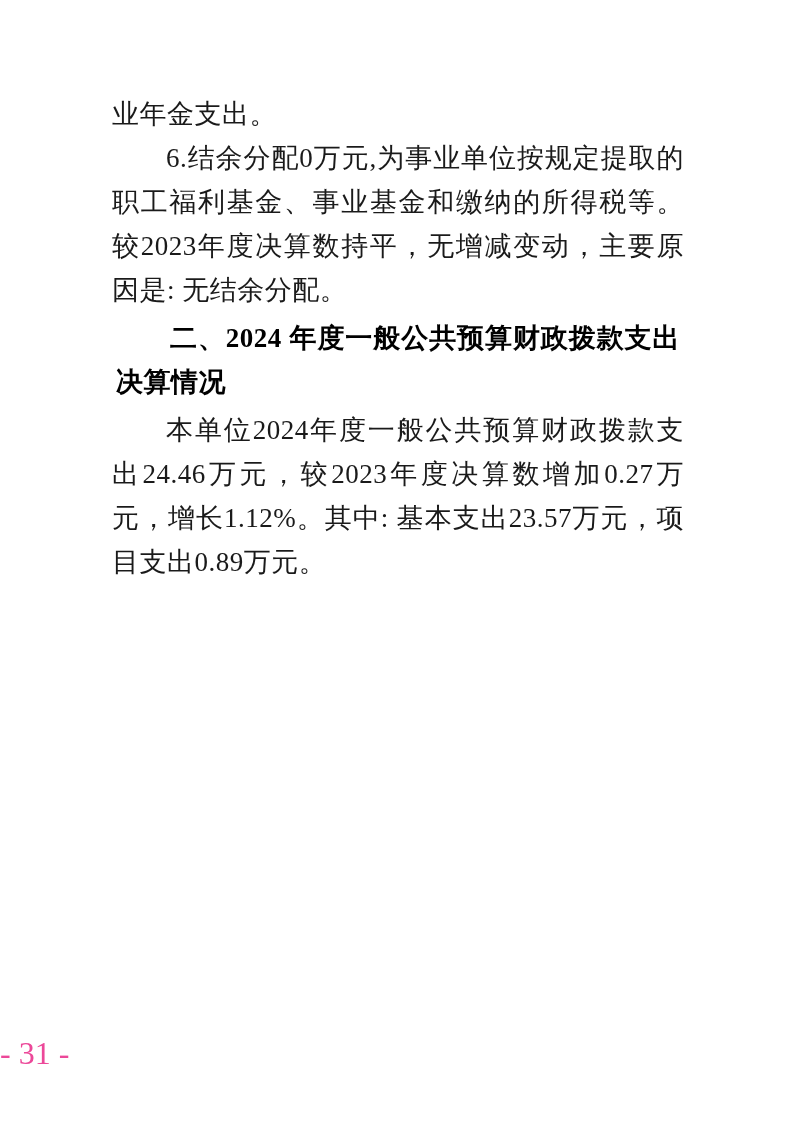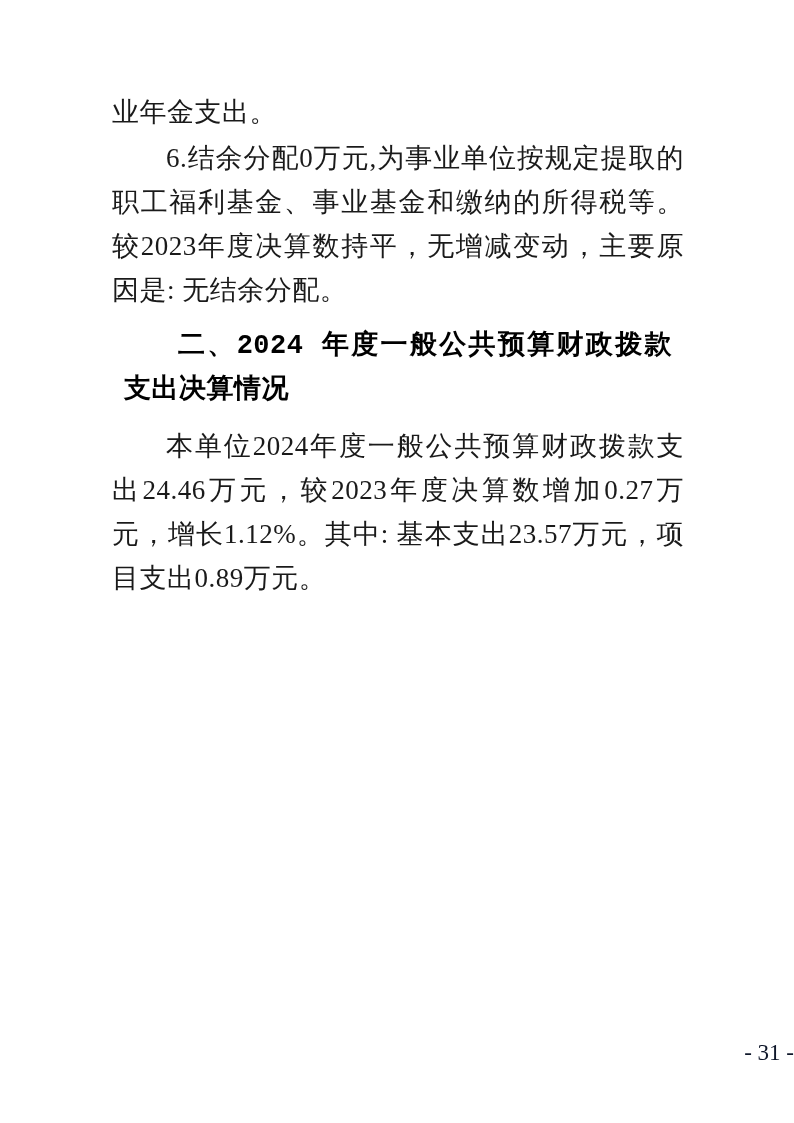--- a/index.html
+++ b/index.html
@@ -25,38 +25,37 @@
     line-height: 44px;
     text-align: justify;
     letter-spacing: 0.5px;
   }
   .para {
     margin: 0;
     text-indent: 2em;
   }
   .para.no-indent {
     text-indent: 0;
-    font-family: Liberation Mono, monospace;
   }
   .section-heading {
-    margin: 12px;
+    margin: 4px;
     text-indent: 2em;
-    font-family: Liberation Mono, monospace;
+    font-family: Liberation Serif, serif;
     font-weight: bold;
     color: #000000;
   }
   .footer {
     position: absolute;
     left: 0;
     top: 1038px;
     width: 100%;
-    text-align: right;
-    font-size: 23px;
+    text-align: left;
+    font-size: 32px;
     line-height: 30px;
-    color: #0f172a;
+    color: #ec4899;
   }
 </style>
 </head>
 <body>
 
 <div class="page">
   <div class="content">
     <p class="para no-indent">业年金支出。</p>
     <p class="para">6.结余分配0万元,为事业单位按规定提取的职工福利基金、事业基金和缴纳的所得税等。较2023年度决算数持平，无增减变动，主要原因是: 无结余分配。</p>
     <h2 class="section-heading" style="font-size:27px; line-height:44px;">二、2024 年度一般公共预算财政拨款支出决算情况</h2>

